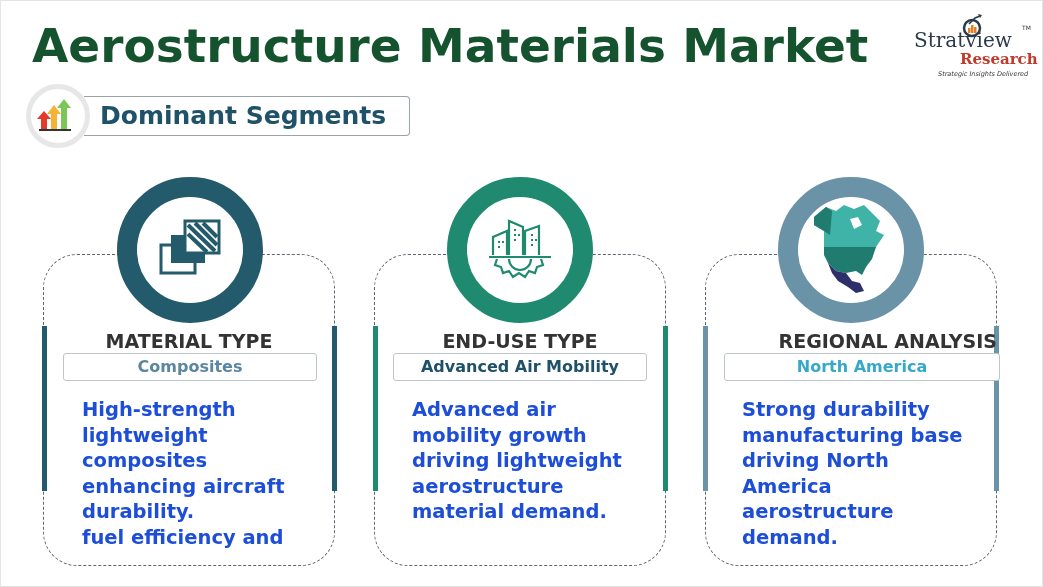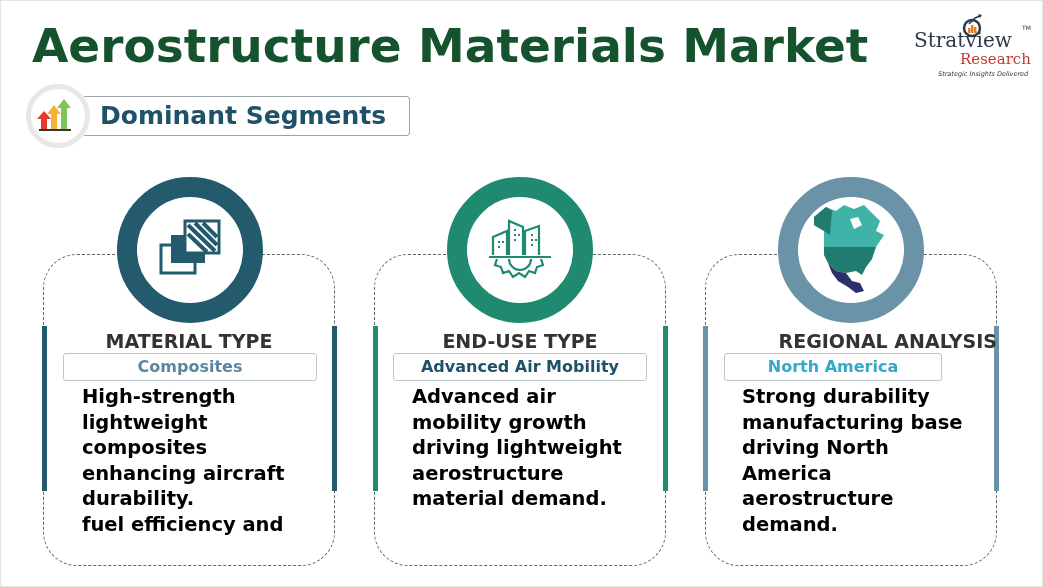--- a/index.html
+++ b/index.html
@@ -2,32 +2,32 @@
 <html><head>
 <meta charset="utf-8">
 <style>
   * { box-sizing: border-box; margin: 0; padding: 0; }
   body { width: 1043px; height: 587px; background: #ffffff; font-family: "DejaVu Sans", sans-serif; position: relative; overflow: hidden; }
   .frame { position: absolute; left: 0; top: 0; width: 1043px; height: 587px; border: 1px solid #e4e4e4; }
   .title { position: absolute; left: 32px; top: 18px; font-size: 47px; font-weight: bold; color: #14532d; letter-spacing: 0px; white-space: nowrap; font-family: "DejaVu Sans", sans-serif; }
   .logo { position: absolute; left: 910px; top: 12px; width: 125px; height: 70px; }
   .logo .strat { position: absolute; left: 4px; top: 16px; font-family: "DejaVu Serif", serif; font-size: 20px; color: #2b3a4a; }
   .logo .tm { position: absolute; left: 112px; top: 12px; font-size: 6px; color: #333; }
-  .logo .research { position: absolute; left: 50px; top: 38px; font-family: "DejaVu Serif", serif; font-size: 15px; font-weight: normal; color: #c0392b; }
+  .logo .research { position: absolute; left: 50px; top: 38px; font-family: "DejaVu Serif", serif; font-size: 15px; font-weight: bold; color: #c0392b; }
   .logo .tag { position: absolute; left: 28px; top: 58px; font-size: 6.5px; font-style: italic; color: #333; white-space: nowrap; }
   .logo svg { position: absolute; left: 50px; top: 0px; }
   .seg-icon { position: absolute; left: 26px; top: 84px; width: 64px; height: 64px; border-radius: 50%; border: 5px solid #e7e7e7; background: #fff; z-index: 2; }
   .seg-box { position: absolute; left: 84px; top: 96px; width: 326px; height: 40px; border: 1px solid #9aa3a8; border-left: none; border-radius: 0 4px 4px 0; }
   .seg-label { position: absolute; left: 100px; top: 101px; font-size: 25px; font-weight: bold; color: #1f5168; white-space: nowrap; }
   .card { position: absolute; top: 254px; width: 292px; height: 312px; border: 1.5px dashed #5b6670; border-radius: 34px; }
   .bar { position: absolute; top: 326px; width: 5px; height: 165px; }
   .ring { position: absolute; top: 177px; width: 146px; height: 146px; border-radius: 50%; background: #fff; border-width: 20px; border-style: solid; display: flex; align-items: center; justify-content: center; }
   .heading { position: absolute; top: 330px; width: 292px; text-align: center; font-size: 19px; font-weight: bold; color: #333; white-space: nowrap; }
   .pill { position: absolute; top: 353px; height: 28px; border: 1px solid #bfc6ca; border-radius: 3px; background: #fff; text-align: center; font-size: 16px; font-weight: bold; line-height: 26px; white-space: nowrap; }
-  .desc { position: absolute; top: 384px; font-size: 19.5px; font-weight: bold; color: #000000; line-height: 25.5px; }
+  .desc { position: absolute; top: 397px; font-size: 19.5px; font-weight: bold; color: #1d4ed8; line-height: 25.5px; }
 </style>
 </head>
 <body>
 
 <div class="frame"></div>
 
 <div class="title">Aerostructure Materials Market</div>
 
 <div class="logo">
   <svg width="30" height="30" viewBox="0 0 30 30">
@@ -121,21 +121,21 @@
 <div class="ring" style="left:778px;border-color:#6b93a8;">
   <svg width="90" height="98" viewBox="0 0 90 98">
     <path d="M8 16 L20 6 L30 10 L38 4 L48 8 L58 4 L66 12 L74 20 L70 30 L78 34 L70 46 L18 46 L18 30 L8 24 Z" fill="#3fb3a7"></path>
     <path d="M8 16 L20 6 L26 10 L24 34 L18 30 L8 24 Z" fill="#1f7c6e"></path>
     <path d="M44 18 L52 16 L56 24 L48 28 Z" fill="#ffffff"></path>
     <path d="M18 46 L70 46 L66 58 L60 66 L56 74 L50 70 L40 72 L30 70 L22 62 L18 54 Z" fill="#1f7c6e"></path>
     <path d="M22 62 L30 70 L40 72 L46 80 L54 82 L58 90 L50 92 L42 86 L32 80 L26 72 Z" fill="#2d2f6b"></path>
   </svg>
 </div>
 <div class="heading" style="left:705px;text-align:right;">REGIONAL ANALYSIS</div>
-<div class="pill" style="left:724px;width:218px;color:#36a9c9;">North America</div>
+<div class="pill" style="left:724px;width:276px;color:#36a9c9;">North America</div>
 <div class="desc" style="left:742px;">
   <div>Strong durability</div>
   <div>manufacturing base</div>
   <div>driving North</div>
   <div>America</div>
   <div>aerostructure</div>
   <div>demand.</div>
 </div>
 
 </body></html>

